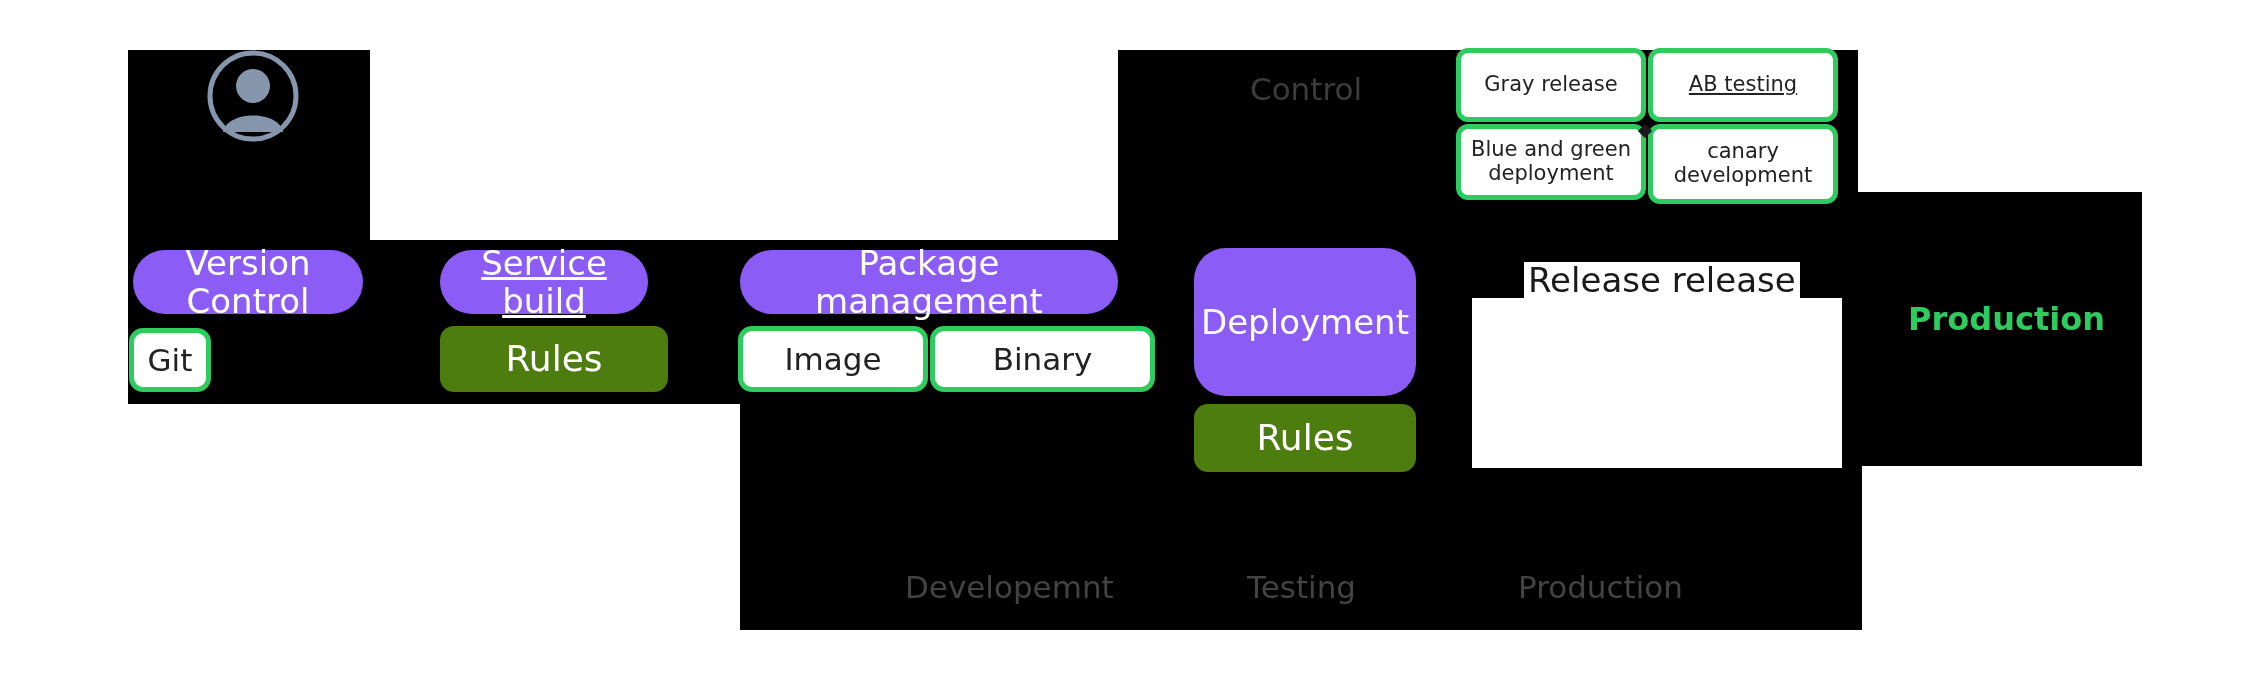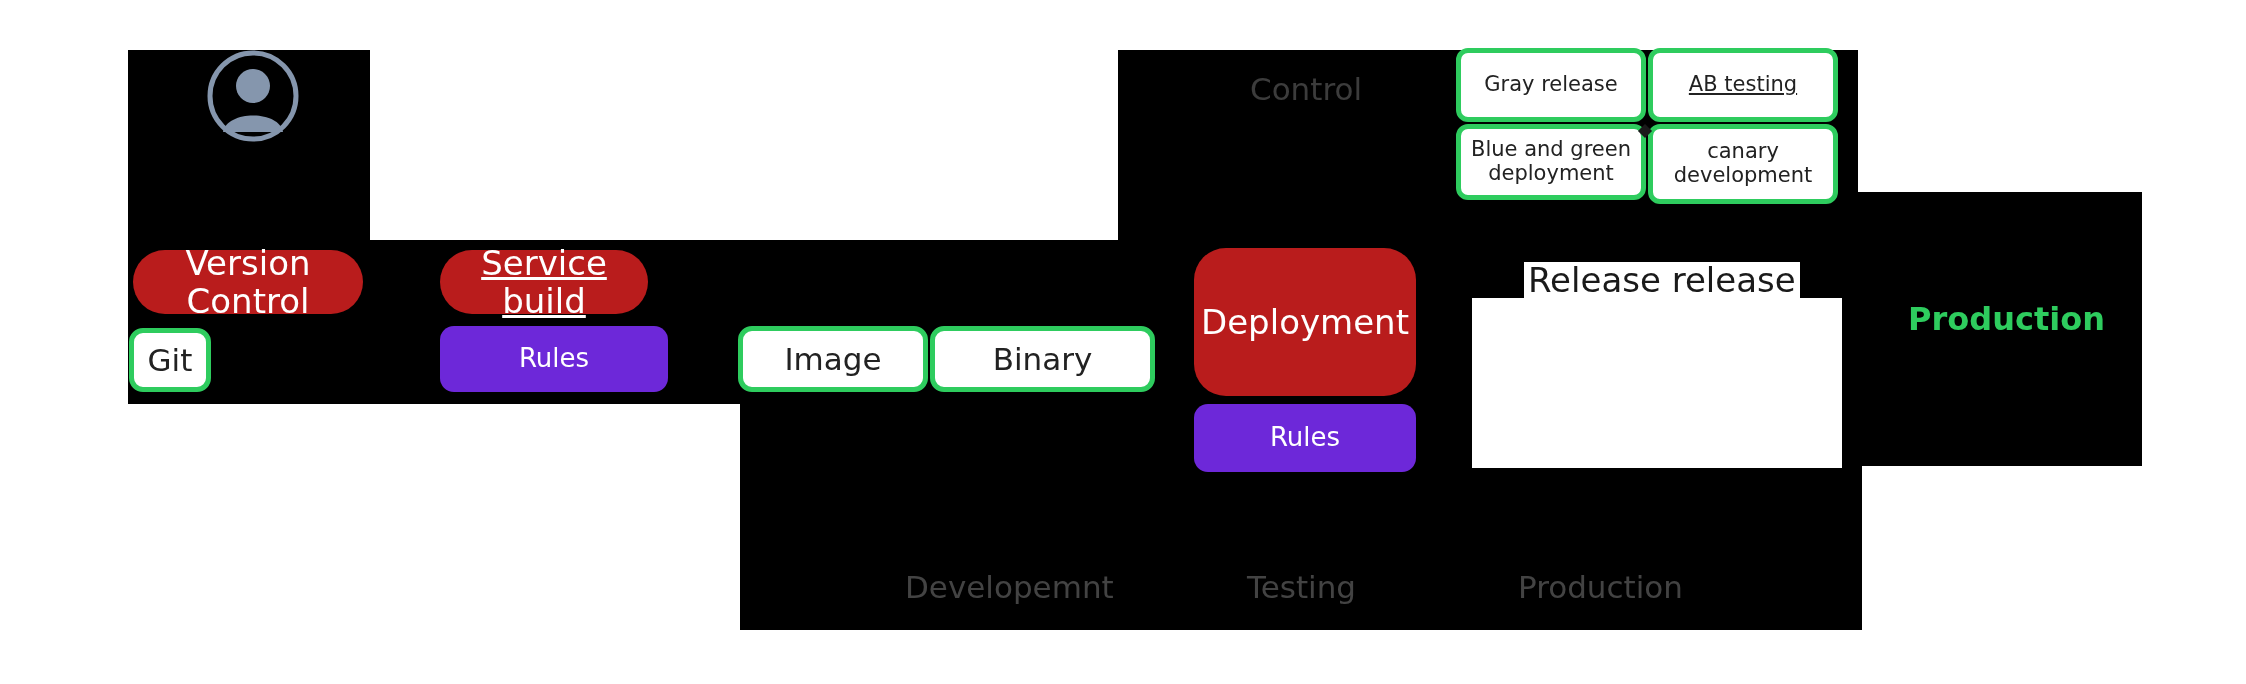--- a/index.html
+++ b/index.html
@@ -30,31 +30,31 @@
     box-sizing: border-box;
     display: flex;
     align-items: center;
     justify-content: center;
     text-align: center;
     border-radius: 14px;
     line-height: 1.12;
   }
 
   .box-light {
-    background: #b91c1c;
+    background: #8b5cf6;
     color: #ffffff;
     font-size: 34px;
     font-weight: 400;
     border-radius: 32px;
   }
 
   .box-dark {
-    background: #6d28d9;
+    background: #4d7c0f;
     color: #ffffff;
-    font-size: 26px;
+    font-size: 36px;
     font-weight: 400;
   }
 
   .box-outline {
     background: #ffffff;
     color: #222222;
     border: 5px solid #2ecc5e;
     font-size: 31px;
     font-weight: 400;
   }
@@ -158,20 +158,23 @@
   </div>
 
   <div class="box box-light" style="left:440px; top:250px; width:208px; height:64px;text-decoration:underline;">
     <span>Service build</span>
   </div>
 
   <div class="box box-dark" style="left:440px; top:326px; width:228px; height:66px;">
     <span>Rules</span>
   </div>
 
+  <div class="box box-light" style="left:740px; top:250px; width:378px; height:64px;">
+    <span>Package management</span>
+  </div>
 
   <div class="box box-outline" style="left:738px; top:326px; width:190px; height:66px;">
     <span>Image</span>
   </div>
 
   <div class="box box-outline" style="left:930px; top:326px; width:225px; height:66px;">
     <span>Binary</span>
   </div>
 
   <div class="box box-light" style="left:1194px; top:248px; width:222px; height:148px;">

